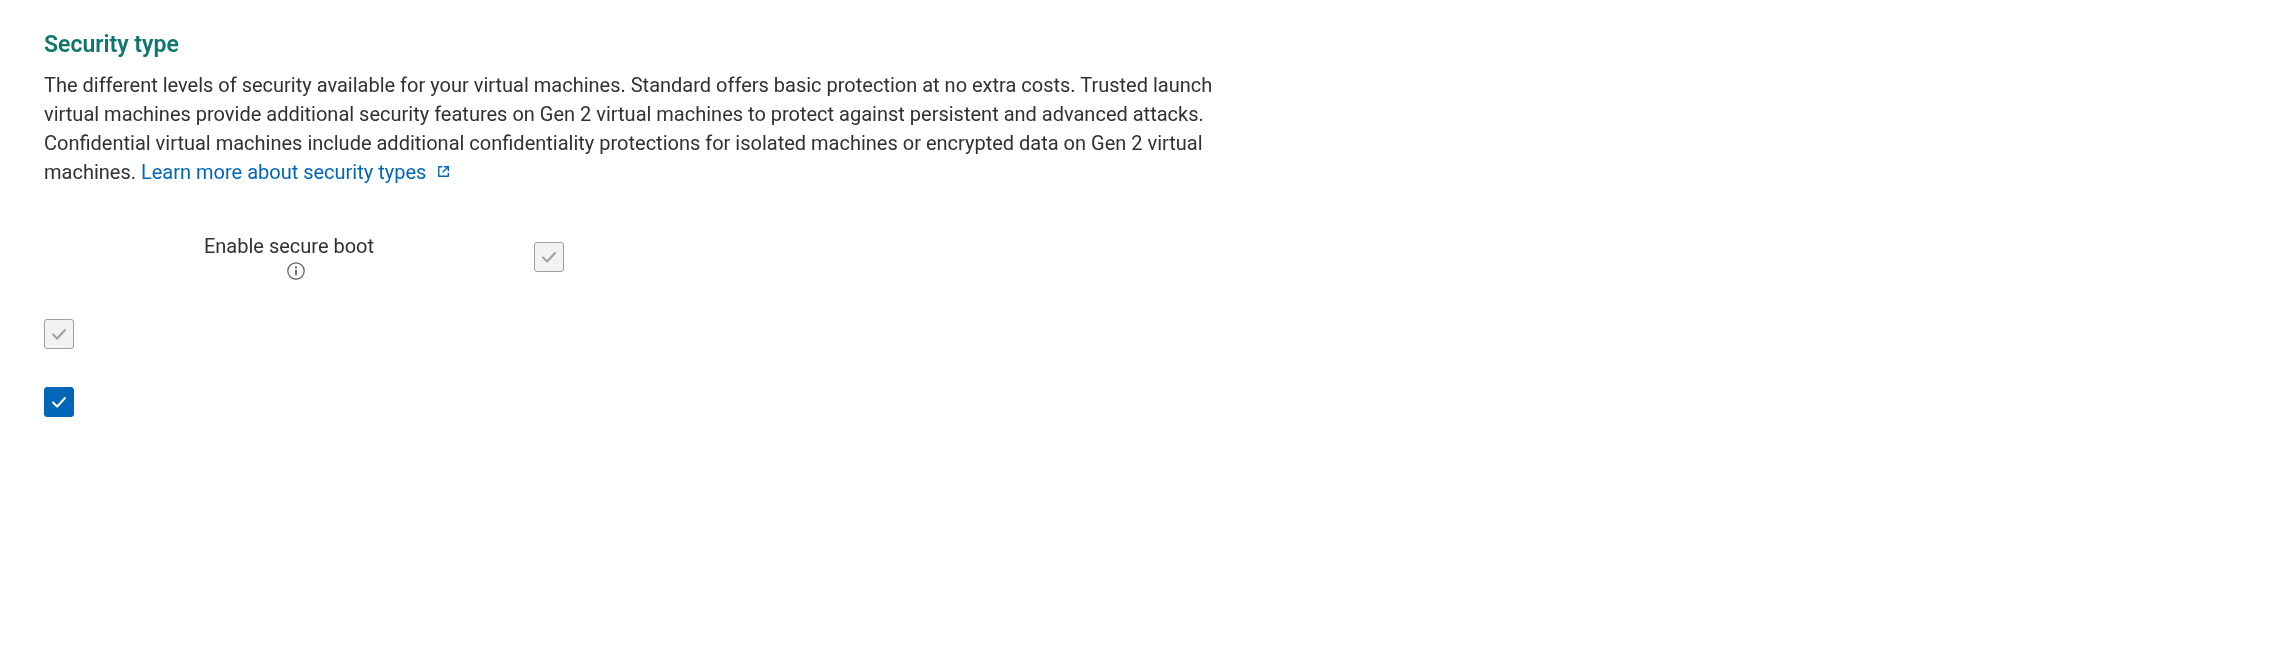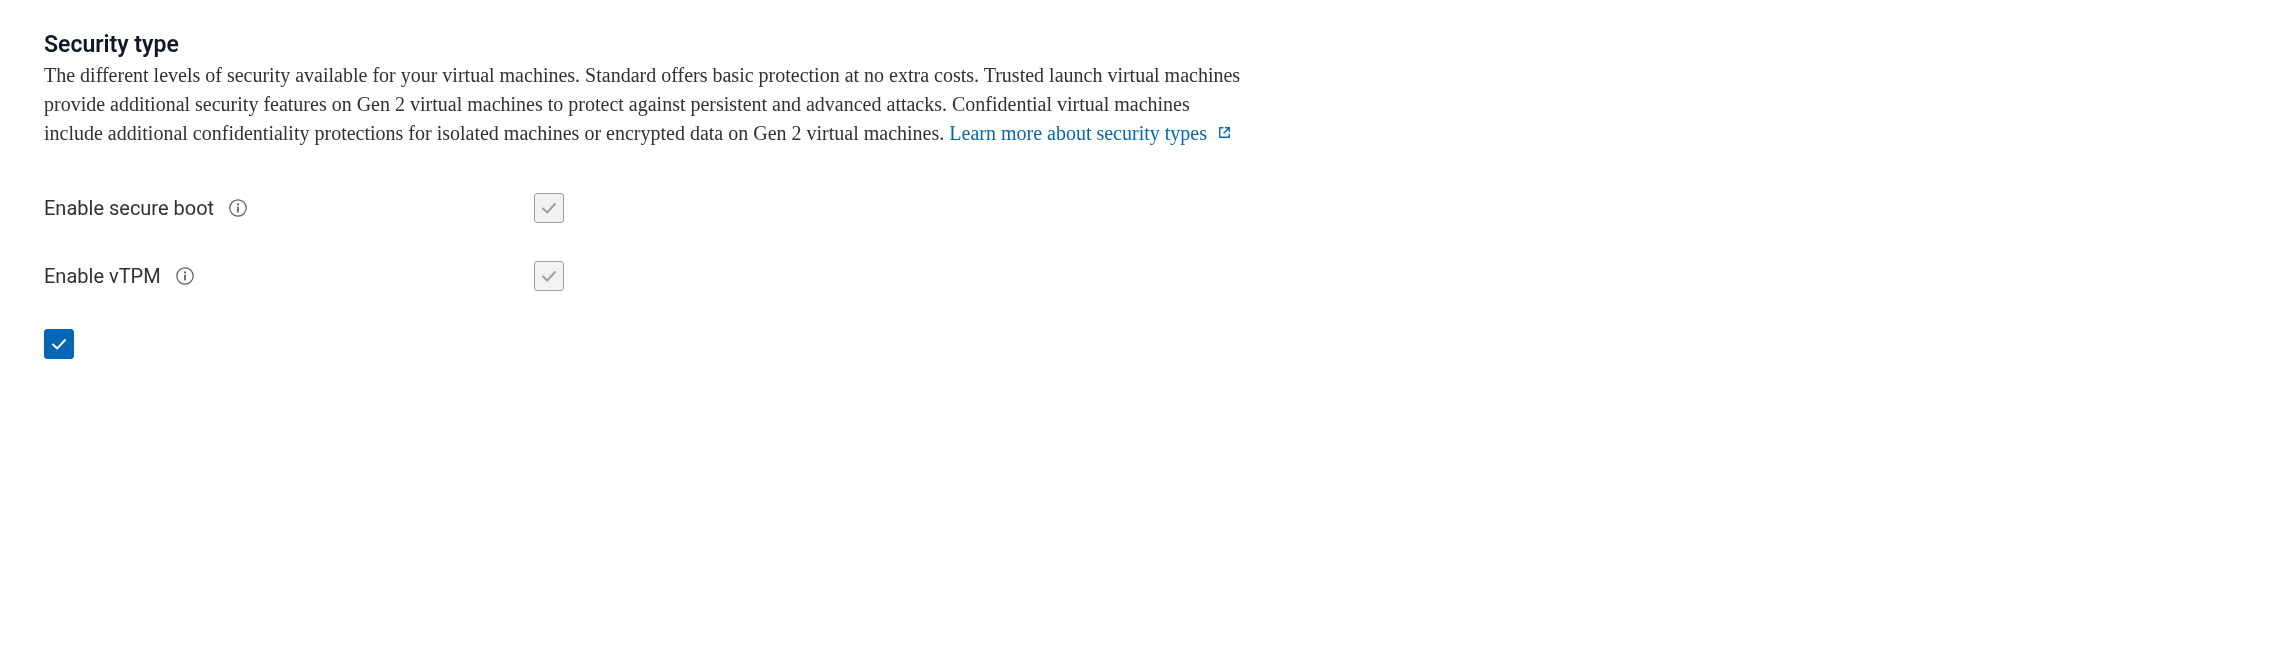--- a/index.html
+++ b/index.html
@@ -11,48 +11,49 @@
       font-family: "Segoe UI", -apple-system, BlinkMacSystemFont, Roboto, "Helvetica Neue", sans-serif;
       background: #ffffff;
       color: #323130;
       padding: 28px 44px;
       font-size: 20px;
       line-height: 1.45;
     }
     .section-heading {
       font-size: 23px;
       font-weight: 600;
-      color: #0f172a;
-      margin-bottom: 0;
+      color: #0f766e;
+      margin-bottom: 10px;
     }
     .section-description {
       max-width: 1200px;
       color: #323130;
       margin-bottom: 44px;
-      font-family: Liberation Serif, serif;
     }
     .desc-link {
       color: #0067b8;
       text-decoration: none;
       cursor: pointer;
       white-space: nowrap;
     }
     .external-icon {
       display: inline-block;
       vertical-align: -1px;
       margin-left: 4px;
     }
     .field-row {
       display: flex;
       align-items: center;
       margin-bottom: 38px;
     }
     .field-label-wrap {
       display: flex;
+      align-items: center;
       width: 490px;
+      flex-direction: column;
     }
     .field-label {
       color: #323130;
     }
     .info-icon {
       display: inline-flex;
       align-items: center;
       justify-content: center;
       margin-left: 14px;
       cursor: pointer;
@@ -112,30 +113,20 @@
     </span>
   </div>
   <div class="checkbox disabled-checked">
     <svg width="20" height="20" viewBox="0 0 20 20" fill="none">
       <path d="M4 10.5L8.2 14.5L16 6" stroke-width="2" fill="none" stroke-linecap="round" stroke-linejoin="round"></path>
     </svg>
   </div>
 </div>
 
 <div class="field-row">
-  <div class="field-label-wrap">
-    <span class="field-label">Enable vTPM</span>
-    <span class="info-icon">
-      <svg width="20" height="20" viewBox="0 0 20 20" fill="none">
-        <circle cx="10" cy="10" r="8.2" stroke="#605e5c" stroke-width="1.2" fill="none"></circle>
-        <circle cx="10" cy="6.4" r="1.05" fill="#605e5c"></circle>
-        <rect x="9.1" y="8.6" width="1.8" height="6" rx="0.9" fill="#605e5c"></rect>
-      </svg>
-    </span>
-  </div>
   <div class="checkbox disabled-checked">
     <svg width="20" height="20" viewBox="0 0 20 20" fill="none">
       <path d="M4 10.5L8.2 14.5L16 6" stroke-width="2" fill="none" stroke-linecap="round" stroke-linejoin="round"></path>
     </svg>
   </div>
 </div>
 
 <div class="field-row">
   <div class="checkbox enabled-checked">
     <svg width="20" height="20" viewBox="0 0 20 20" fill="none">

